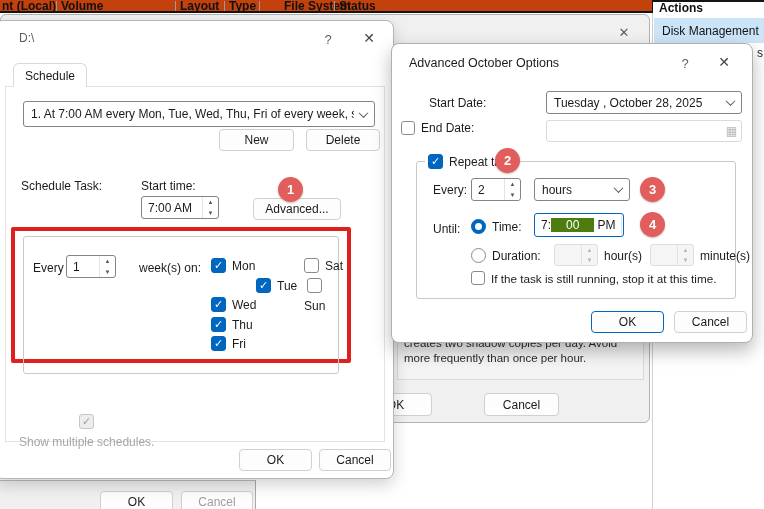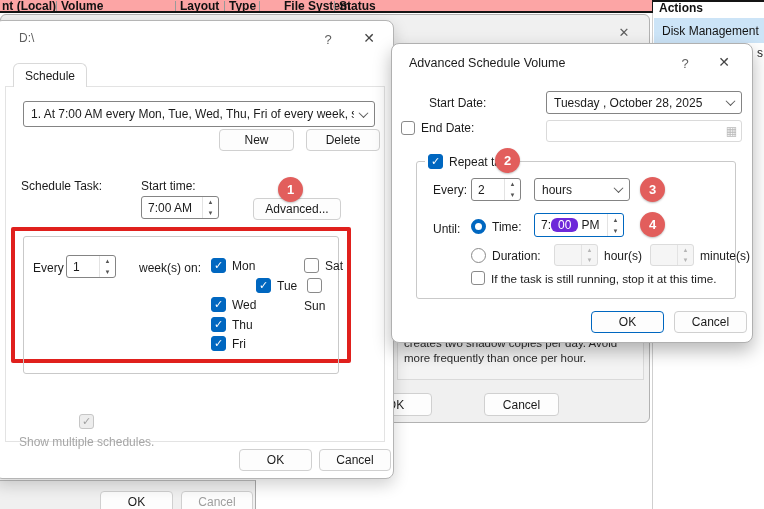--- a/index.html
+++ b/index.html
@@ -2,21 +2,21 @@
 <html><head>
 <meta charset="utf-8">
 <style>
   html,body{margin:0;padding:0;background:#fff;}
   *{box-sizing:border-box;font-family:"Liberation Sans","DejaVu Sans",sans-serif;}
   #root{position:relative;width:764px;height:509px;overflow:hidden;background:#fff;font-size:12px;color:#1b1b1b;}
   .abs{position:absolute;}
   .pre{white-space:pre;}
 
   
-  .hdr-strip{left:0;top:0;width:652px;height:13px;background:#fca5a5;border-bottom:2px solid #141414;overflow:hidden;text-decoration:underline;}
+  .hdr-strip{left:0;top:0;width:652px;height:13px;background:#c2410c;border-bottom:2px solid #141414;overflow:hidden;text-decoration:underline;}
   .hdr-col{position:absolute;top:0;font-weight:bold;font-size:12px;line-height:12px;color:#111;white-space:nowrap;}
   .hdr-div{position:absolute;top:1px;width:1px;height:10px;background:#9a9a9a;}
   .side-divider{left:652px;top:0;width:1px;height:509px;background:#cfcfcf;}
   .side-divider-top{left:652px;top:0;width:1px;height:13px;background:#141414;}
   .actions{left:653px;top:0;width:111px;height:509px;background:#fff;border-top:2px solid #141414;}
   .actions-title{position:absolute;left:6px;top:0;font-weight:bold;font-size:12px;line-height:13px;color:#111;}
   .dm-row{position:absolute;left:1px;top:16px;width:110px;height:25px;background:#cce4f7;display:flex;align-items:center;padding-left:8px;color:#141414;}
   .partial-s{position:absolute;left:104px;top:44px;color:#1b1b1b;}
 
   
@@ -62,21 +62,21 @@
   .legend{position:absolute;background:#fff;padding:0 4px;white-space:nowrap;}
   .dayrow{position:absolute;display:flex;align-items:center;gap:6px;}
 
   
   .adv-dialog{left:391px;top:43px;width:362px;height:300px;background:#fff;border:1px solid #b0b0b0;border-radius:8px;box-shadow:0 8px 18px rgba(0,0,0,.28);z-index:5;}
   .adv-title{position:absolute;left:17px;top:12px;font-size:12.5px;color:#1b1b1b;}
   .field-dis{position:absolute;background:#fff;border:1px solid #dadada;border-radius:3px;display:flex;align-items:center;}
   .calicon{margin-left:auto;color:#b9b9b9;font-size:12px;padding-right:4px;}
   .timefield{position:absolute;background:#fff;border:1.5px solid #0067c0;border-radius:3px;display:flex;overflow:hidden;}
   .timefield .val{flex:1;display:flex;align-items:center;padding:0 6px;}
-  .sel00{background:#6d28d9;color:#fff;padding:0 7px;border-radius:6px;}
+  .sel00{background:#4d7c0f;color:#fff;padding:0 15px;}
   .z4{z-index:4;}
 </style>
 </head>
 <body>
 
 <div id="root">
 
   <div class="abs hdr-strip">
     <span class="hdr-col" style="left:2px;">nt (Local)</span>
     <span class="hdr-col" style="left:61px;">Volume</span>
@@ -188,21 +188,21 @@
     <div class="dayrow z4" style="left:24px;top:393px;color:#a6a6a6;flex-direction:column;">
       <span class="cbx dis on"></span>
       <span>Show multiple schedules.</span>
     </div>
 
     <div class="btn abs z4" style="left:244px;top:428px;width:73px;height:22px;">OK</div>
     <div class="btn abs z4" style="left:324px;top:428px;width:72px;height:22px;">Cancel</div>
   </div>
 
   <div class="abs adv-dialog">
-    <div class="adv-title">Advanced Schedule Volume</div>
+    <div class="adv-title">Advanced October Options</div>
     <div class="winicon abs" style="left:280px;top:9px;">?</div>
     <div class="winicon abs" style="left:319px;top:8px;font-size:14px;color:#444;">✕</div>
 
     <div class="lbl abs" style="left:37px;top:52px;">Start Date:</div>
     <div class="combo abs" style="left:154px;top:47px;width:196px;height:23px;">
       <span class="txt pre">Tuesday  ,   October   28, 2025</span>
       <span class="chev"></span>
     </div>
 
     <div class="dayrow" style="position:absolute;left:9px;top:77px;">

